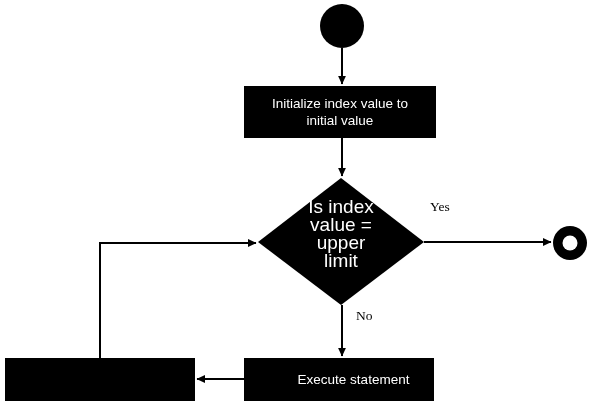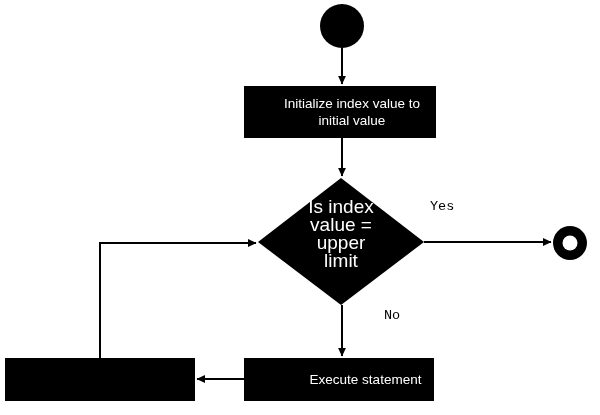--- a/index.html
+++ b/index.html
@@ -34,28 +34,27 @@
     white-space: pre-line;
     font-family: "Liberation Sans", sans-serif;
     pointer-events: none;
   }
   .edge-label {
     position: absolute;
     color: #000000;
     font-size: 13.5px;
     line-height: 16px;
     text-align: left;
-    font-family: Liberation Mono, monospace;
+    font-family: Liberation Serif, serif;
   }
   .proc-box {
     position: absolute;
     display: flex;
     align-items: center;
     justify-content: center;
-    padding-left: 12px;
   }
   .diamond-label {
     position: absolute;
     color: #ffffff;
     font-size: 19px;
     line-height: 18px;
     text-align: center;
     white-space: pre-line;
   }
 </style>
@@ -103,15 +102,15 @@
   <div class="diamond-label" style="left:281px; top:198px; width:120px;">Is index
 value =
 upper
 limit</div>
 
   <div class="proc-box node-label" style="left:244px; top:358px; width:219px; height:43px;">Execute statement</div>
 
 
   <div class="edge-label" style="left:430px; top:199px;">Yes</div>
 
-  <div class="edge-label" style="left:384px; top:308px;">No</div>
+  <div class="edge-label" style="left:356px; top:308px;">No</div>
 
 </div>
 
 </body></html>

